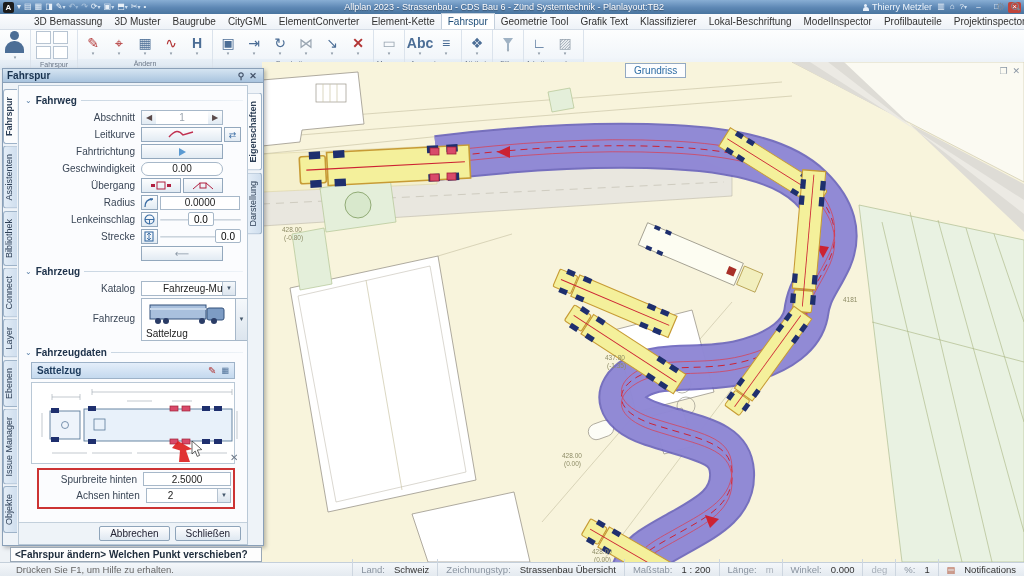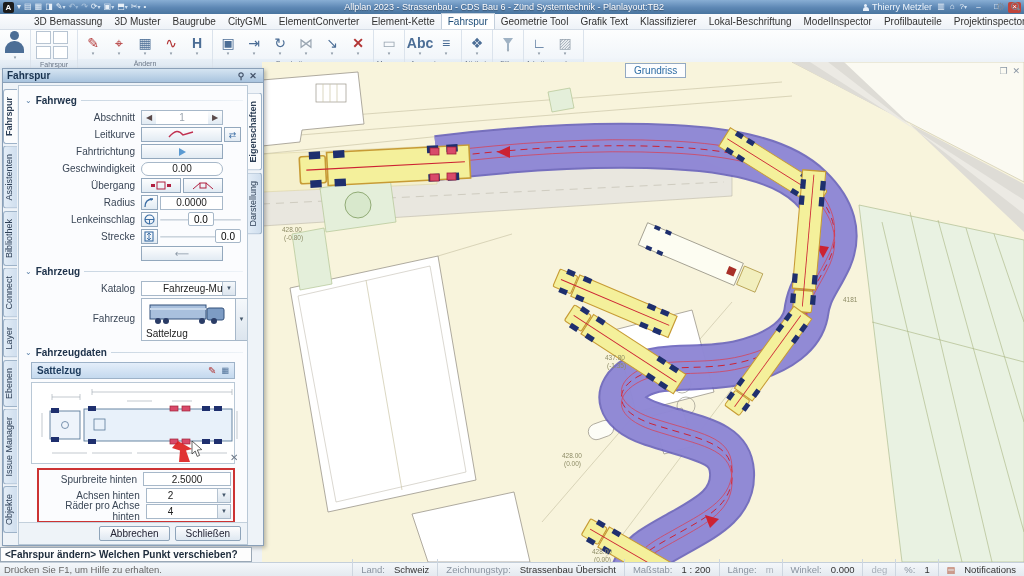--- a/index.html
+++ b/index.html
@@ -150,27 +150,27 @@
   .redbox .row { height:14px; margin-bottom:2px; }
   .redbox .rlab { width:108px; }
   #pal-footer { position:absolute; left:0; right:0; bottom:0; height:22px;
     border-top:1px solid #c3d0dc; background:#eef3f8; display:flex; align-items:center;
     justify-content:flex-end; gap:5px; padding-right:6px; }
   .fbtn { height:15px; padding:0 10px; border:1px solid #8ea4ba;
     background:linear-gradient(#fdfdfe,#dfe8f1); font-size:10px; color:#223;
     font-family:"Liberation Sans",sans-serif; border-radius:2px;text-align:right; }
 
   
-  #prompt { position:absolute; left:0; top:547px; width:252px; height:15px;
+  #prompt { position:absolute; left:10px; top:547px; width:252px; height:15px;
     background:#fdfdfd; border:1px solid #9aa8b6; font-size:10px; font-weight:bold;
     color:#1c2a3a; padding:1px 4px; white-space:nowrap; overflow:hidden; }
   #statusbar { position:absolute; left:0; top:562px; width:1024px; height:14px;
     background:linear-gradient(#f4f7fa,#e4eaf0); border-top:1px solid #c4cfda;
     display:flex; align-items:center; font-size:9.5px; color:#555; }
-  #statusbar .help { padding-left:4px; color:#666; }
+  #statusbar .help { padding-left:16px; color:#666; }
   #statusbar .sp { flex:1; }
   .sseg { display:flex; align-items:center; gap:9px; padding:11px 8px; height:12px;
     border-left:1px solid #cdd6e0; white-space:nowrap; }
   .sseg .lab { color:#8a94a0; }
   .sseg .val { color:#333; }
   .sseg .dim { color:#a8b0ba; }
   .noteicon { color:#b05030; font-size:9px; }
 </style>
 </head>
 <body>
@@ -569,21 +569,21 @@
       </div>
       <div class="row">
         <label class="rlab">Radius</label>
         <div class="rctl">
           <div class="sqbtn">
             <svg width="11" height="10">
                 <path d="M1,9 Q1,1 9,1" fill="none" stroke="#3c6ea5" stroke-width="1.3"></path>
                 <path d="M9,1 l-3,-1 l1,3 z" fill="#3c6ea5"></path>
               </svg>
           </div>
-          <input class="inp" style="width: 63px;" value="0.0000">
+          <input class="inp" style="width: 80px;" value="0.0000">
         </div>
       </div>
       <div class="row">
         <label class="rlab">Lenkeinschlag</label>
         <div class="rctl">
           <div class="sqbtn">
             <svg width="11" height="11">
                 <circle cx="5.5" cy="5.5" r="4.5" fill="none" stroke="#3c6ea5" stroke-width="1.2"></circle>
                 <line x1="1" y1="5.5" x2="10" y2="5.5" stroke="#3c6ea5"></line>
                 <line x1="5.5" y1="5.5" x2="5.5" y2="10" stroke="#3c6ea5"></line>
@@ -712,27 +712,20 @@
           <label class="rlab">Spurbreite hinten</label>
           <input class="inp" style="width: 88px;" value="2.5000">
         </div>
         <div class="row">
           <label class="rlab">Achsen hinten</label>
           <div class="select" style="width:88px">
             <span class="txt">2</span>
             <span class="dd">▼</span>
           </div>
         </div>
-        <div class="row" style="margin-bottom:0">
-          <label class="rlab">Räder pro Achse hinten</label>
-          <div class="select" style="width:88px">
-            <span class="txt">4</span>
-            <span class="dd">▼</span>
-          </div>
-        </div>
       </div>
 
       <div id="pal-footer">
         <button class="fbtn">Abbrechen</button>
         <button class="fbtn">Schließen</button>
       </div>
     </div>
   </div>
 
   <div id="prompt">&lt;Fahrspur ändern&gt; Welchen Punkt verschieben?</div>

